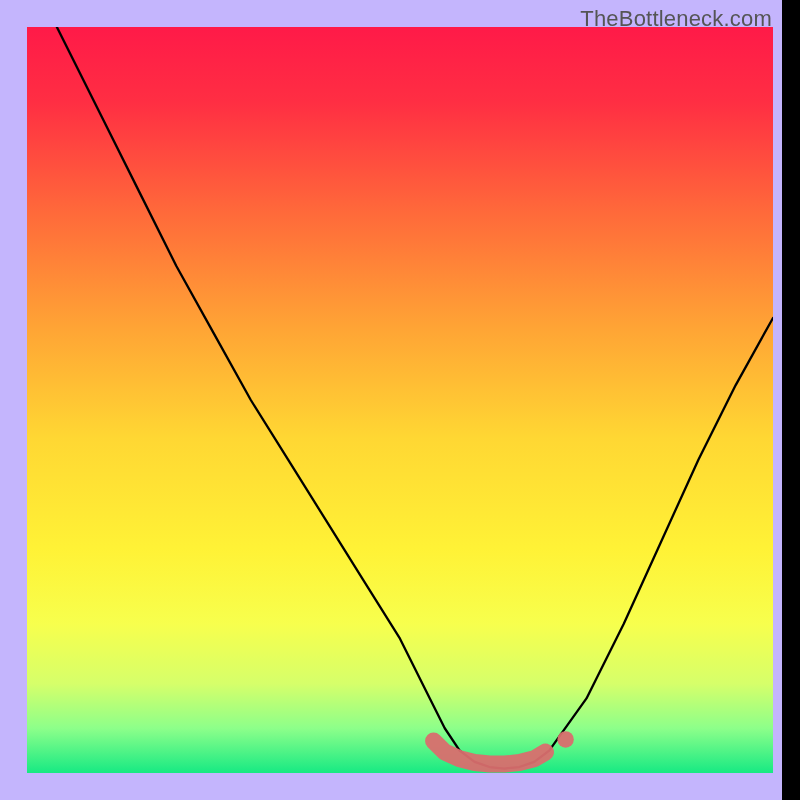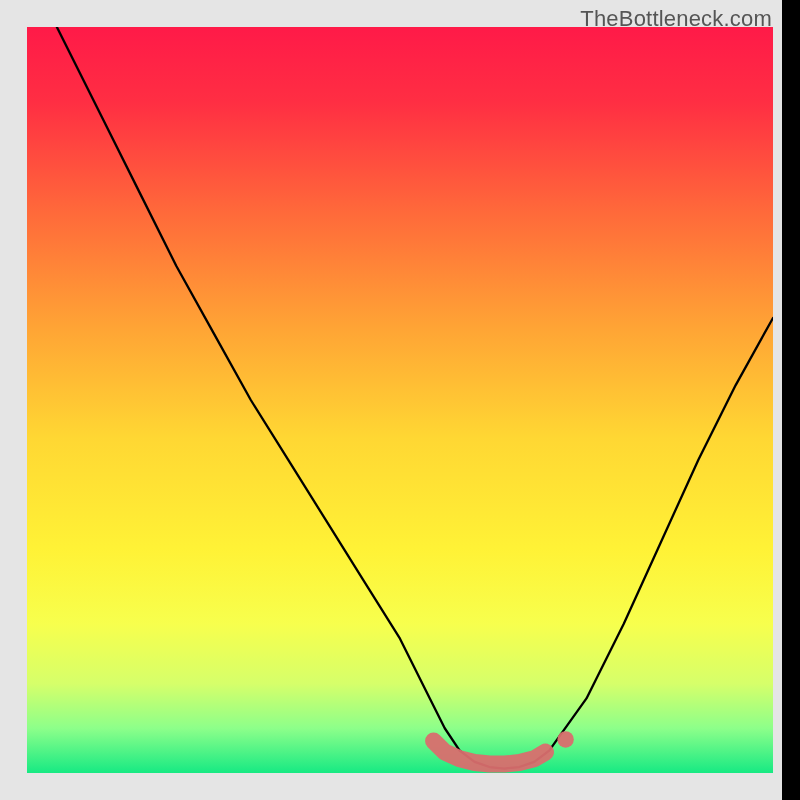--- a/index.html
+++ b/index.html
@@ -10,21 +10,21 @@
     background: #000;
     overflow: hidden;
     font-family: Arial, Helvetica, sans-serif;
   }
   .frame {
     position: absolute;
     left: 0;
     top: 0;
     width: 782px;
     height: 800px;
-    background: #e5e5e5;
+    background: #c4b5fd;
   }
   .plot {
     position: absolute;
     left: 27px;
     top: 27px;
     width: 746px;
     height: 746px;
     overflow: hidden;
   }
   .watermark {

